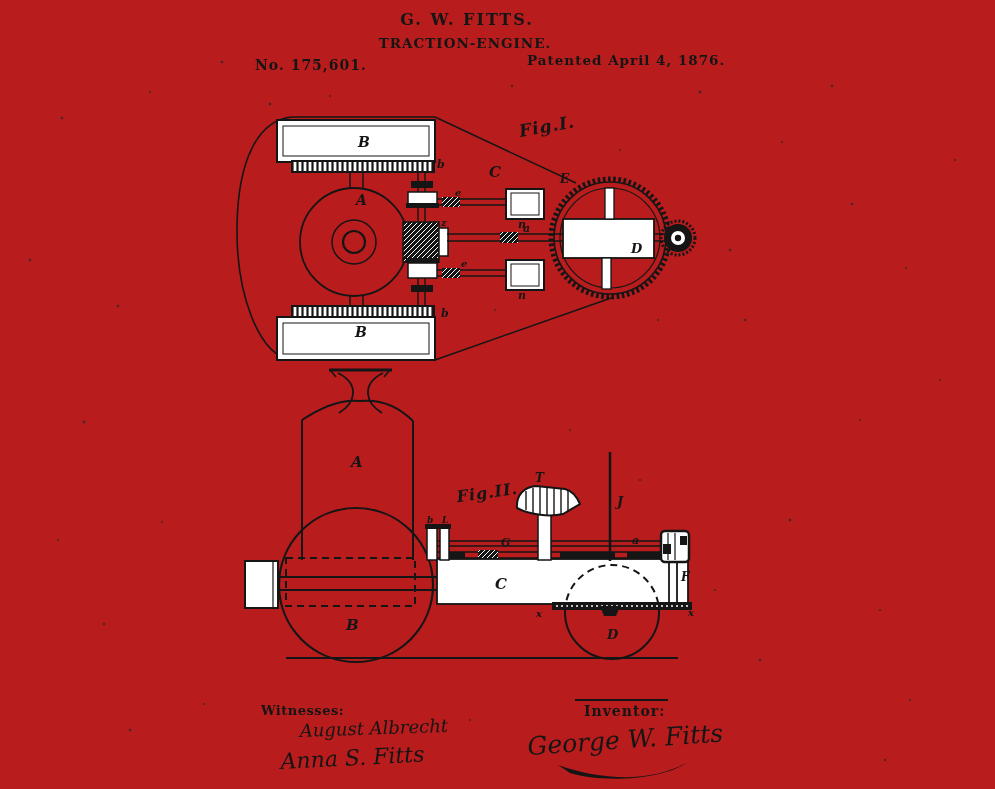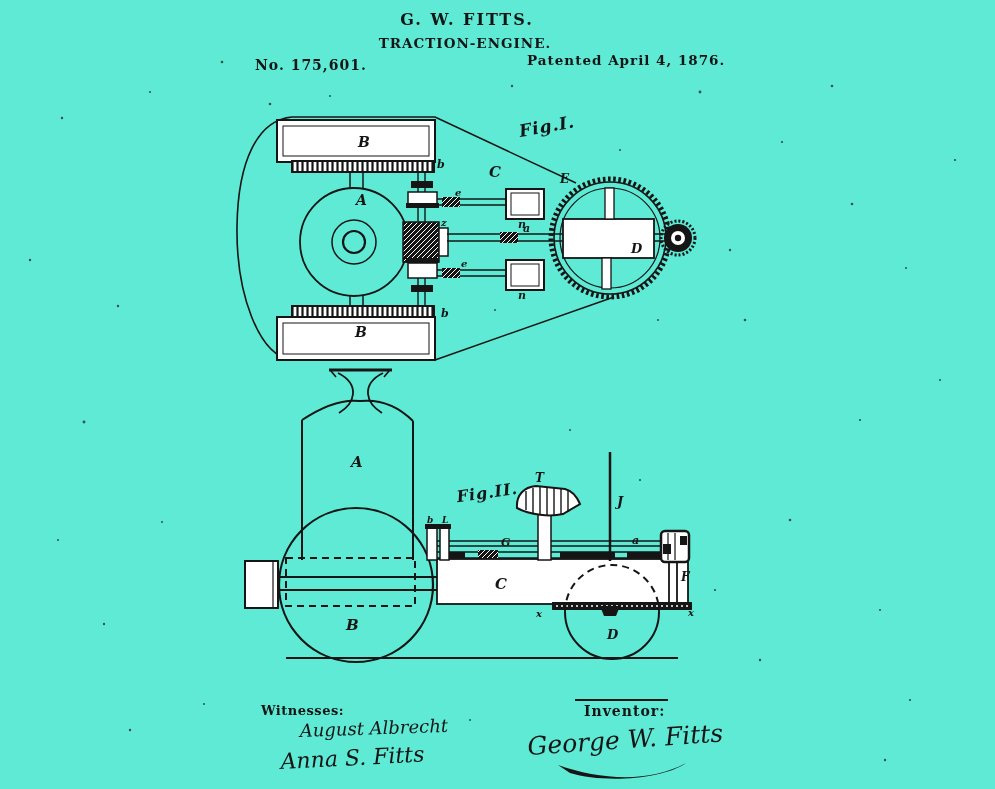--- a/index.html
+++ b/index.html
@@ -1,17 +1,17 @@
 <!DOCTYPE html>
 <html><head>
 <meta charset="utf-8">
 <style>
   html,body { margin:0; padding:0; background:#e8e8e8; }
   .page {
-    position:relative; width:995px; height:789px; background:#5eead4;
+    position:relative; width:995px; height:789px; background:#b91c1c;
     font-family:"DejaVu Serif", serif; overflow:hidden;
   }
   svg { position:absolute; left:0; top:0; }
   text { font-family:"DejaVu Serif", serif; fill:#151515; }
   .hdr  { font-weight:bold; letter-spacing:2px; }
   .hdr2 { font-weight:bold; letter-spacing:1px; }
   .lbl  { font-style:italic; font-weight:bold; }
   .cap  { font-style:italic; font-weight:bold; letter-spacing:1px; }
   .sig  { font-style:italic; }
   .k  { stroke:#151515; fill:none; }

